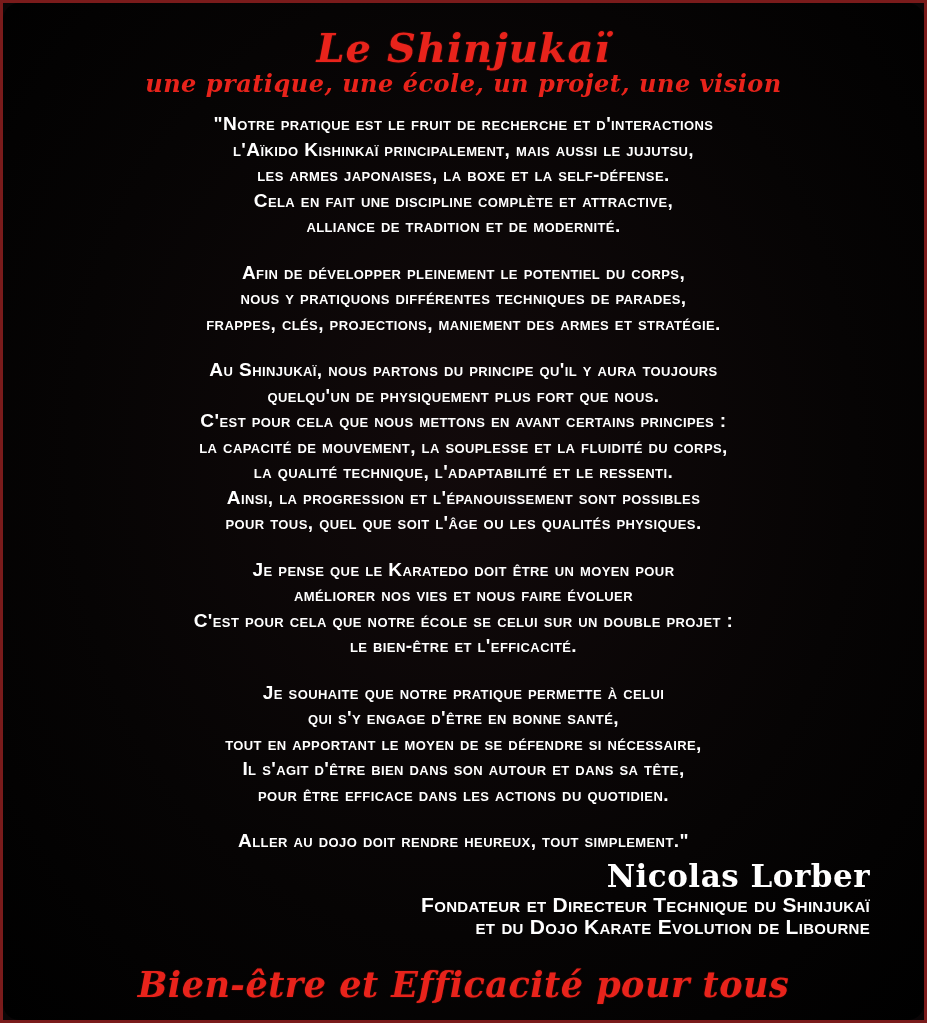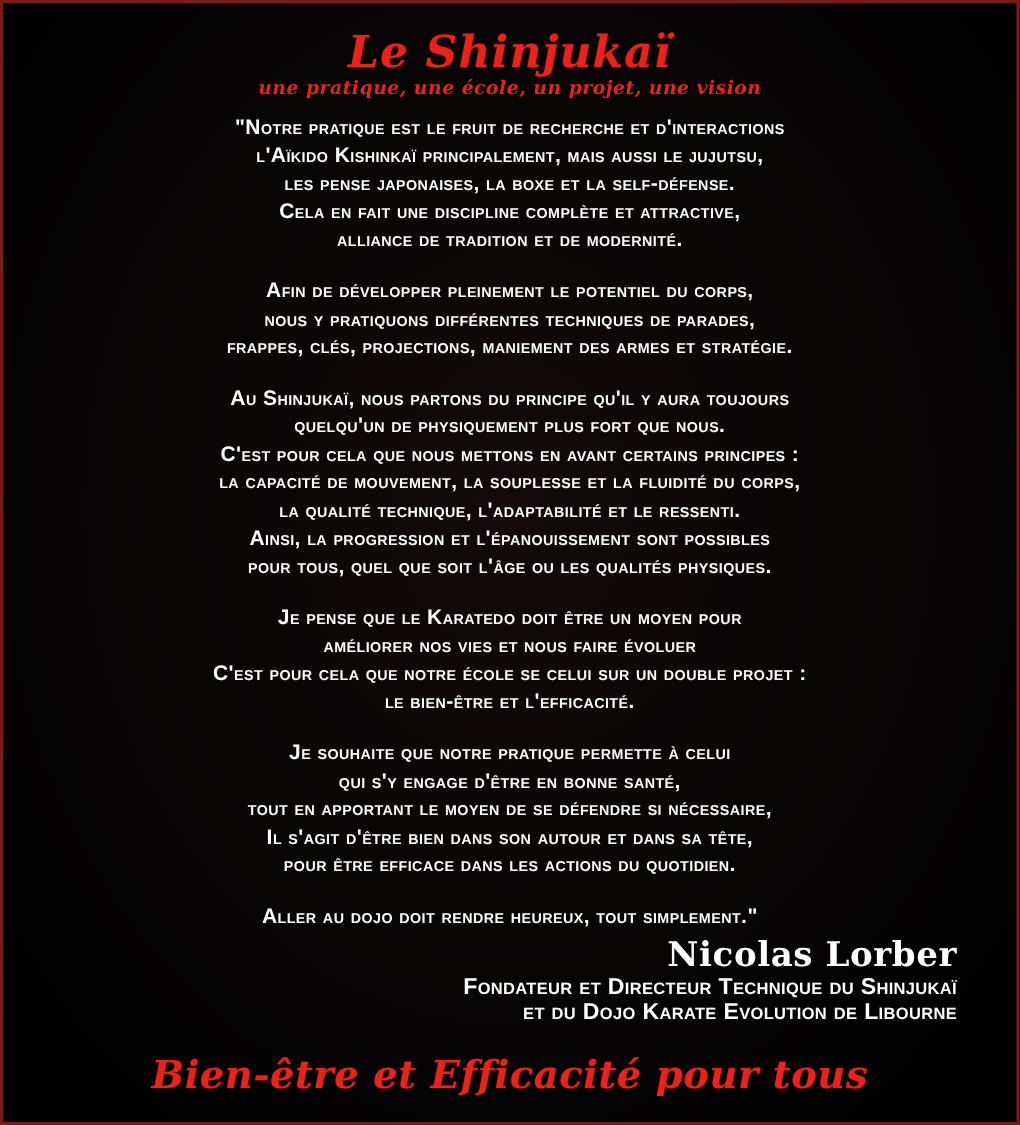--- a/index.html
+++ b/index.html
@@ -23,40 +23,41 @@
     position: relative;
     overflow: hidden;
   }
   .inner {
     position: absolute;
     left: 0; top: 0; right: 0; bottom: 0;
     background: radial-gradient(ellipse at 50% 45%, #120a0b 0%, #060404 60%, #000000 100%);
     padding: 18px 30px 10px 30px;
     box-sizing: border-box;
     text-align: center;
+    border-radius: 16px;
   }
 
   
   .title {
     color: #e8231b;
     font-family: "DejaVu Serif", serif;
     font-style: italic;
     font-weight: bold;
     font-size: 40px;
     letter-spacing: 1px;
     margin: 6px 0 2px 0;
     line-height: 1.05;
     text-shadow: 0 0 2px rgba(232,35,27,0.4);
   }
   .subtitle {
     color: #e8231b;
     font-family: "DejaVu Serif", serif;
     font-style: italic;
     font-weight: bold;
-    font-size: 17px;
+    font-size: 24px;
     letter-spacing: 0.5px;
     margin: 0 0 14px 0;
     line-height: 1.1;
   }
 
   
   .body-text {
     color: #ffffff;
     font-family: "Liberation Sans", sans-serif;
     font-size: 19.1px;
@@ -122,21 +123,21 @@
   <div class="inner">
 
     <div class="title">Le Shinjukaï</div>
     <div class="subtitle">une pratique, une école, un projet, une vision</div>
 
     <div class="body-text">
 
       <p>
         <span class="ln">"Notre pratique est le fruit de recherche et d'interactions</span>
         <span class="ln">l'Aïkido Kishinkaï principalement, mais aussi le jujutsu,</span>
-        <span class="ln">les pense japonaises, la boxe et la self-défense.</span>
+        <span class="ln">les armes japonaises, la boxe et la self-défense.</span>
         <span class="ln">Cela en fait une discipline complète et attractive,</span>
         <span class="ln">alliance de tradition et de modernité.</span>
       </p>
 
       <p>
         <span class="ln">Afin de développer pleinement le potentiel du corps,</span>
         <span class="ln">nous y pratiquons différentes techniques de parades,</span>
         <span class="ln">frappes, clés, projections, maniement des armes et stratégie.</span>
       </p>
 

